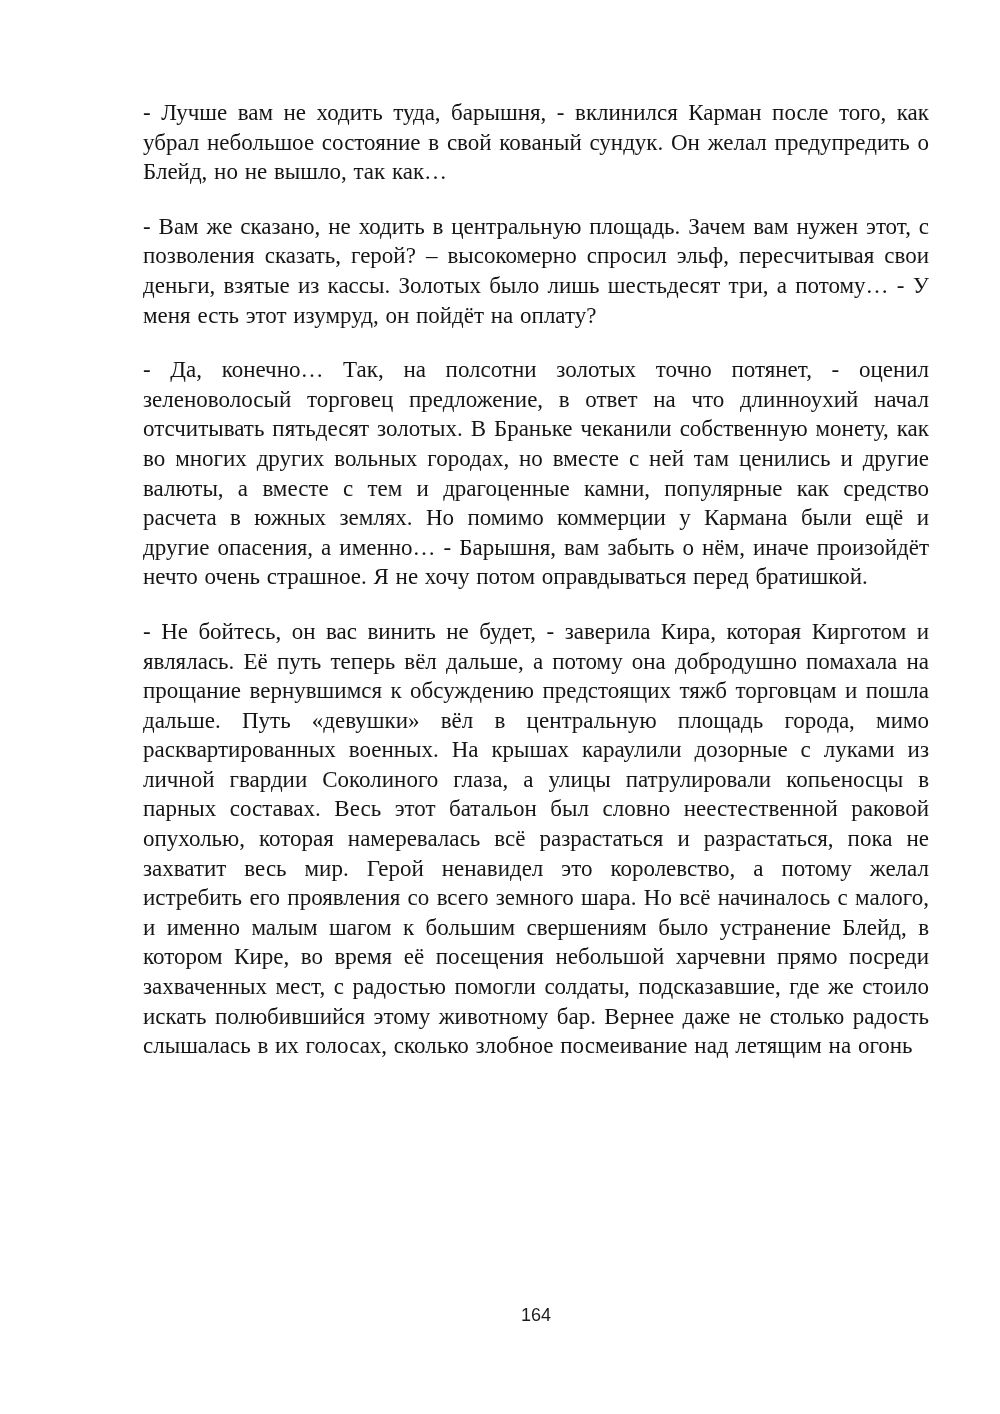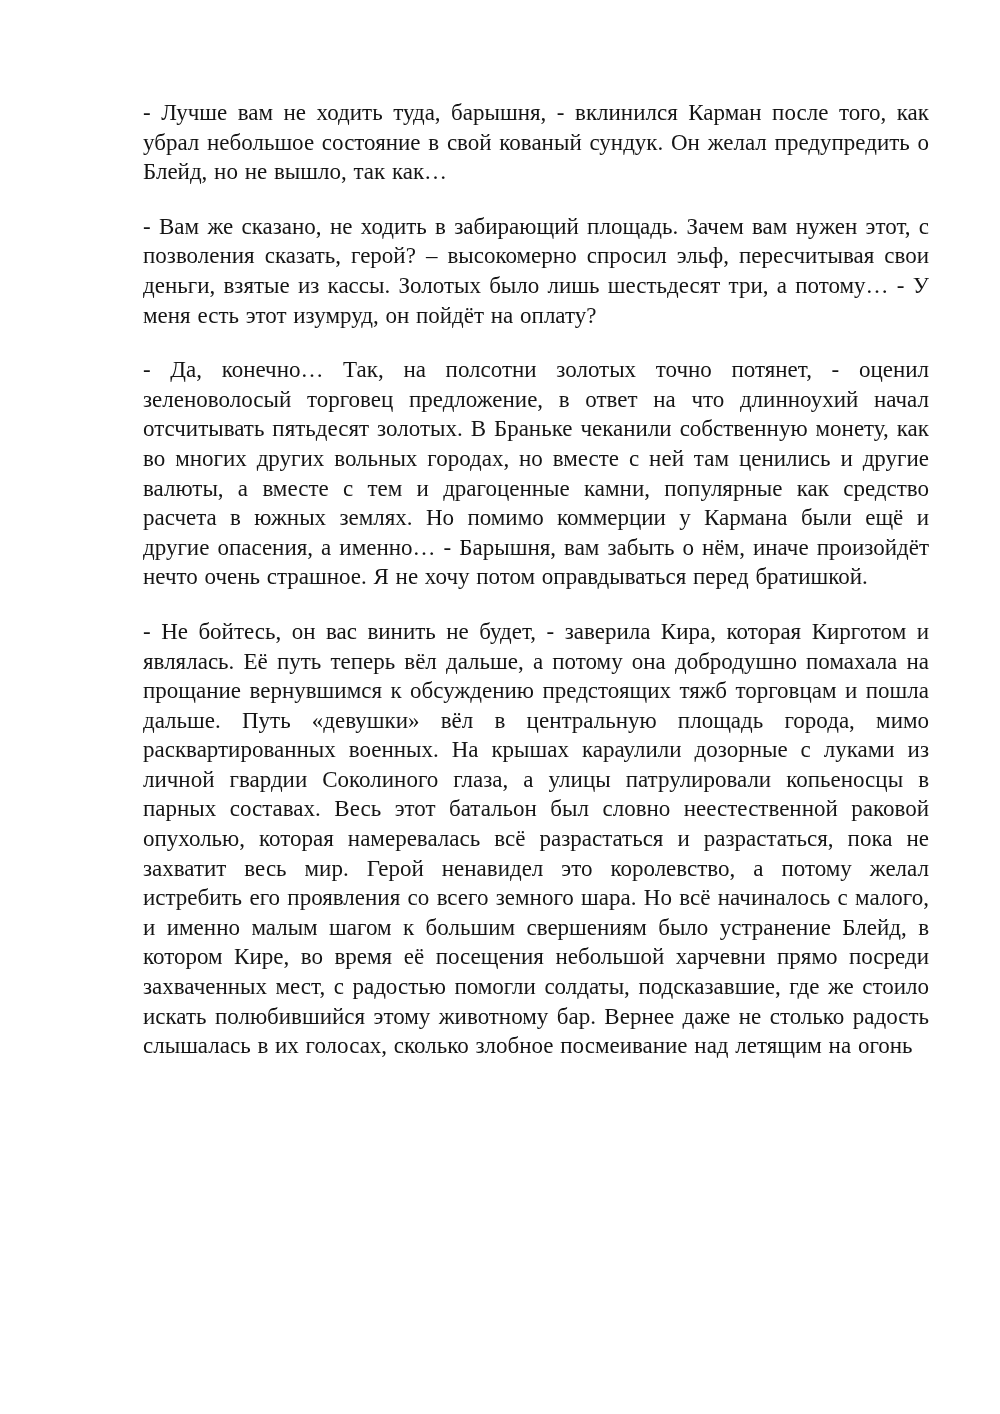--- a/index.html
+++ b/index.html
@@ -43,17 +43,18 @@
     font-size: 18px;
     color: #1c1c1c;
   }
 </style>
 </head>
 <body>
 
 <div class="page">
   <div class="text-block">
     <p class="para">- Лучше вам не ходить туда, барышня, - вклинился Карман после того, как убрал небольшое состояние в свой кованый сундук. Он желал предупредить о Блейд, но не вышло, так как…</p>
-    <p class="para">- Вам же сказано, не ходить в забирающий площадь. Зачем вам нужен этот, с позволения сказать, герой? – высокомерно спросил эльф, пересчитывая свои деньги, взятые из кассы. Золотых было лишь шестьдесят три, а потому… - У меня есть этот изумруд, он пойдёт на оплату?</p>
+    <p class="para">- Вам же сказано, не ходить в центральную площадь. Зачем вам нужен этот, с позволения сказать, герой? – высокомерно спросил эльф, пересчитывая свои деньги, взятые из кассы. Золотых было лишь шестьдесят три, а потому… - У меня есть этот изумруд, он пойдёт на оплату?</p>
     <p class="para">- Да, конечно… Так, на полсотни золотых точно потянет, - оценил зеленоволосый торговец предложение, в ответ на что длинноухий начал отсчитывать пятьдесят золотых. В Браньке чеканили собственную монету, как во многих других вольных городах, но вместе с ней там ценились и другие валюты, а вместе с тем и драгоценные камни, популярные как средство расчета в южных землях. Но помимо коммерции у Кармана были ещё и другие опасения, а именно… - Барышня, вам забыть о нём, иначе произойдёт нечто очень страшное. Я не хочу потом оправдываться перед братишкой.</p>
     <p class="para">- Не бойтесь, он вас винить не будет, - заверила Кира, которая Кирготом и являлась. Её путь теперь вёл дальше, а потому она добродушно помахала на прощание вернувшимся к обсуждению предстоящих тяжб торговцам и пошла дальше. Путь «девушки» вёл в центральную площадь города, мимо расквартированных военных. На крышах караулили дозорные с луками из личной гвардии Соколиного глаза, а улицы патрулировали копьеносцы в парных составах. Весь этот батальон был словно неестественной раковой опухолью, которая намеревалась всё разрастаться и разрастаться, пока не захватит весь мир. Герой ненавидел это королевство, а потому желал истребить его проявления со всего земного шара. Но всё начиналось с малого, и именно малым шагом к большим свершениям было устранение Блейд, в котором Кире, во время её посещения небольшой харчевни прямо посреди захваченных мест, с радостью помогли солдаты, подсказавшие, где же стоило искать полюбившийся этому животному бар. Вернее даже не столько радость слышалась в их голосах, сколько злобное посмеивание над летящим на огонь</p>
   </div>
+  <div class="page-number">164</div>
 </div>
 
 </body></html>

